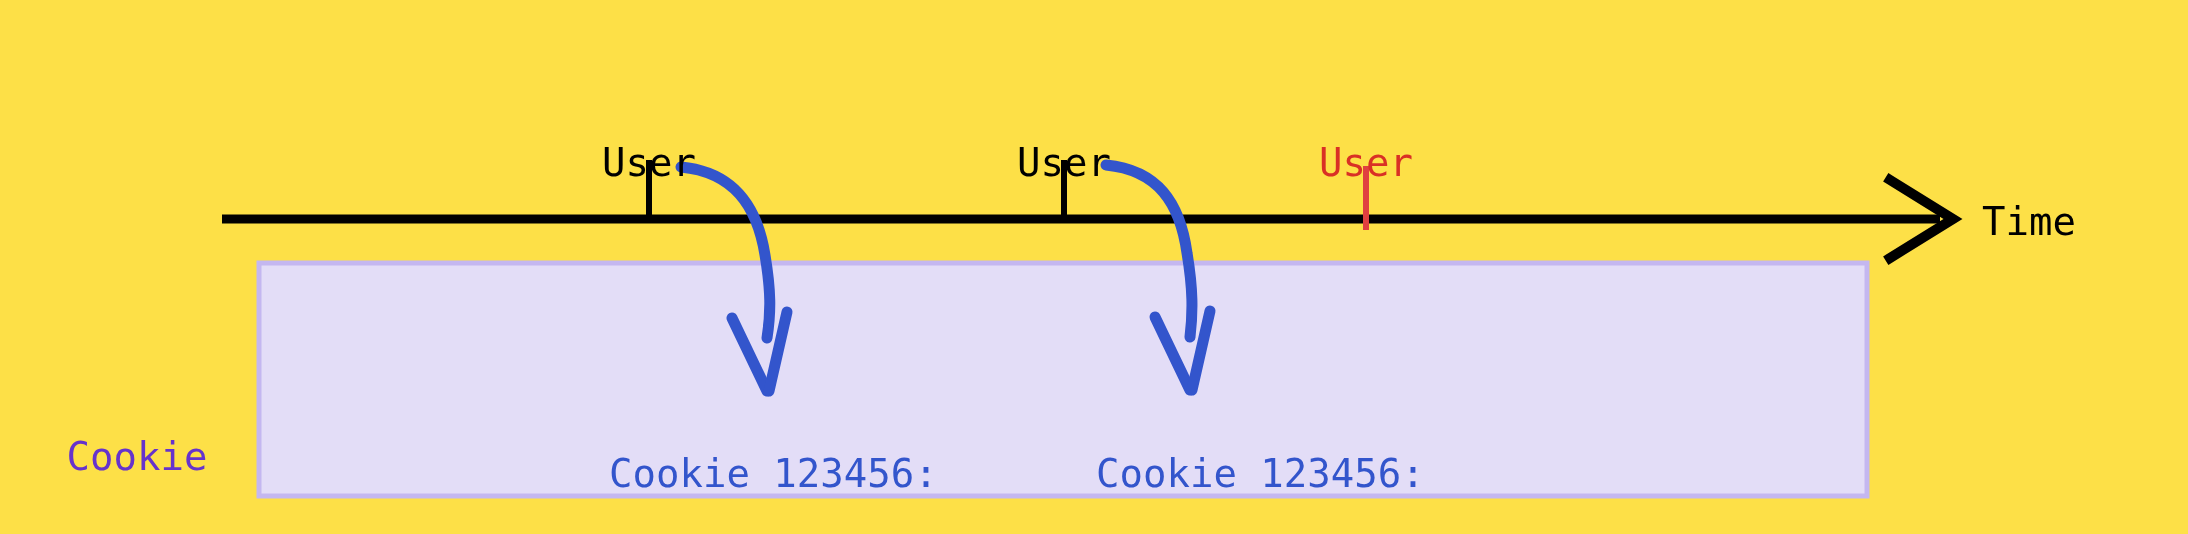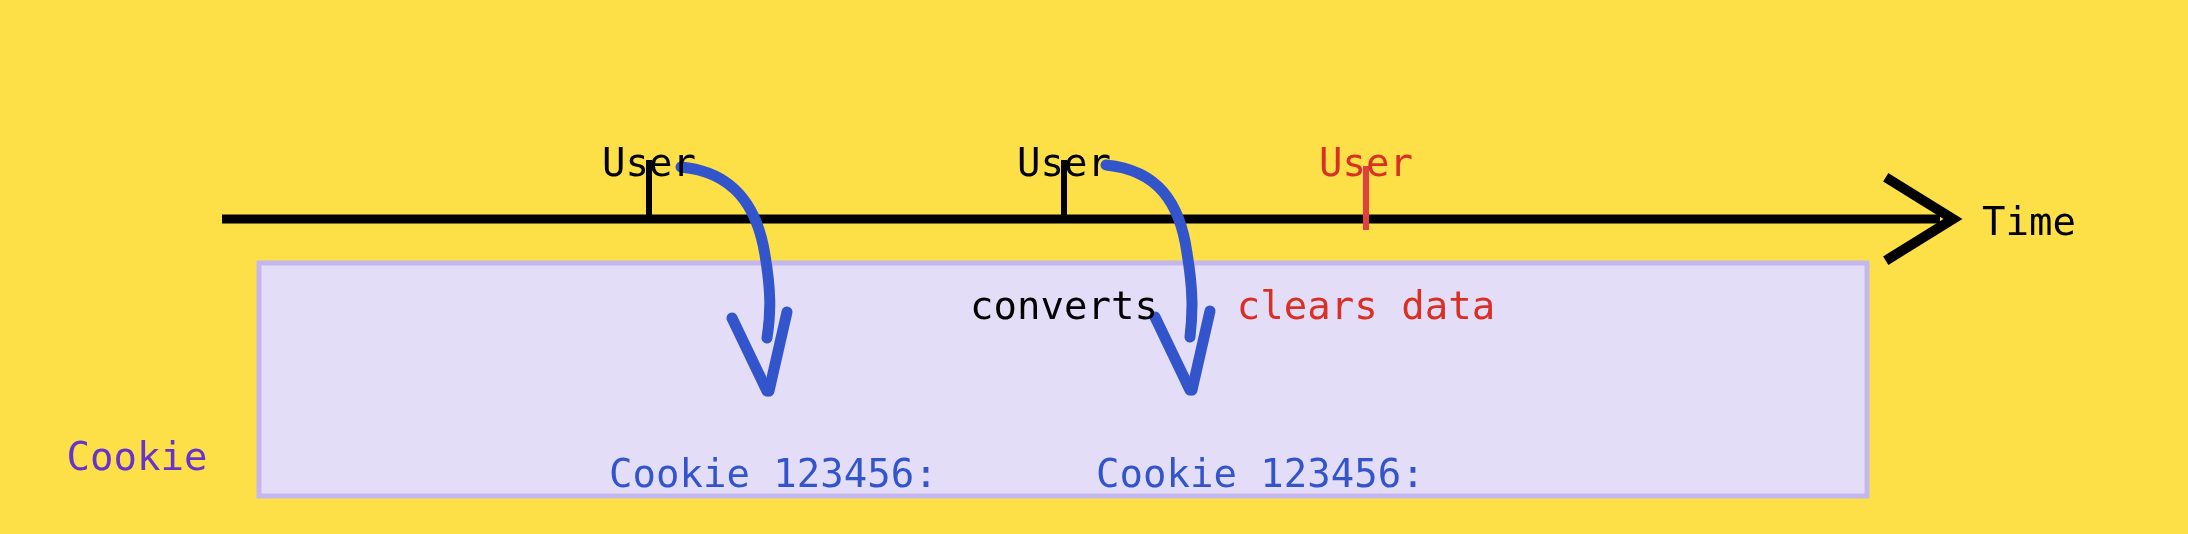--- a/index.html
+++ b/index.html
@@ -89,26 +89,24 @@
       <path d="M 1209,259 L 1191,338" fill="none" stroke="#3355cc" stroke-width="11" stroke-linecap="round" transform="translate(1,52)"></path>
     </g>
   </svg>
 
   <div class="lbl event-label black" style="left:649px; top:44px; transform:translateX(-50%);">
     <div>User</div>
   </div>
 
   <div class="lbl event-label black" style="left:1064px; top:44px; transform:translateX(-50%);">
     <div>User</div>
-    <div>converts</div>
   </div>
 
   <div class="lbl event-label red" style="left:1366px; top:44px; transform:translateX(-50%);">
     <div>User</div>
-    <div>clears data</div>
   </div>
 
   <div class="lbl axis-label" style="left:1982px; top:198px;">Time</div>
 
   <div class="lbl server-label" style="left:137px; top:331px; transform:translateX(-50%);">
     <div>Cookie</div>
     
   </div>
 
   <div class="lbl log-label" style="left:609px; top:345px;">

